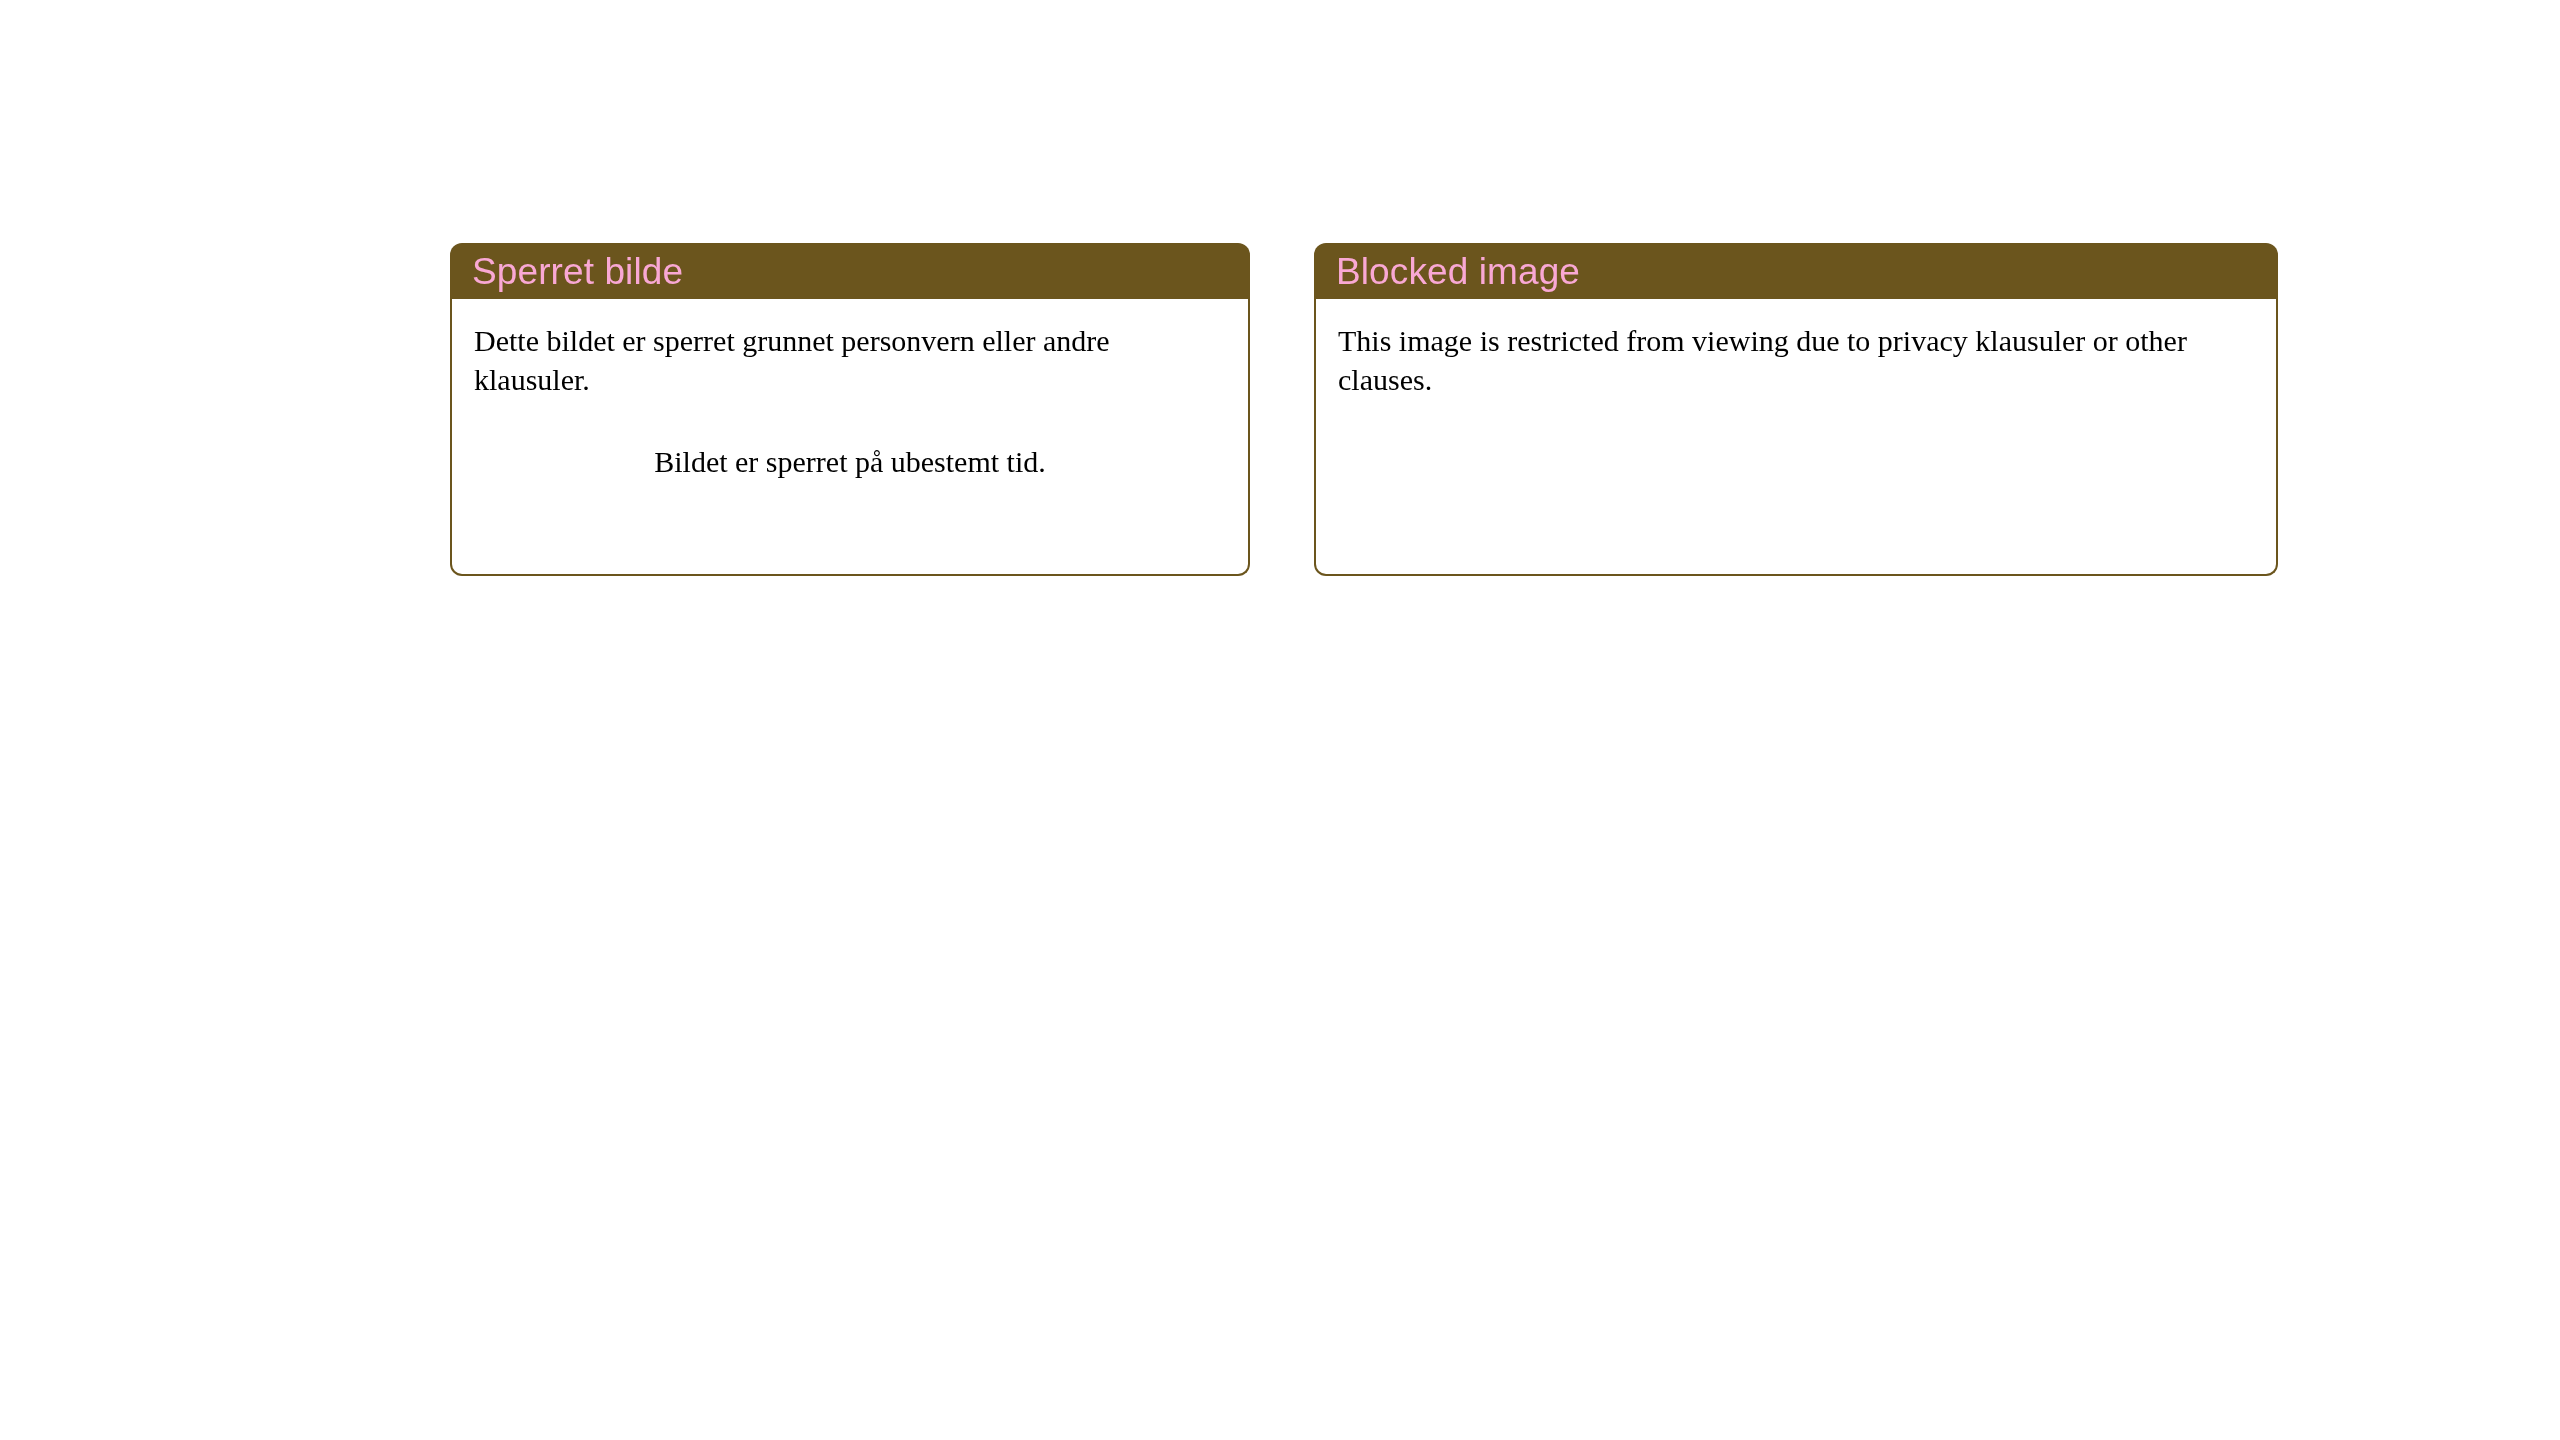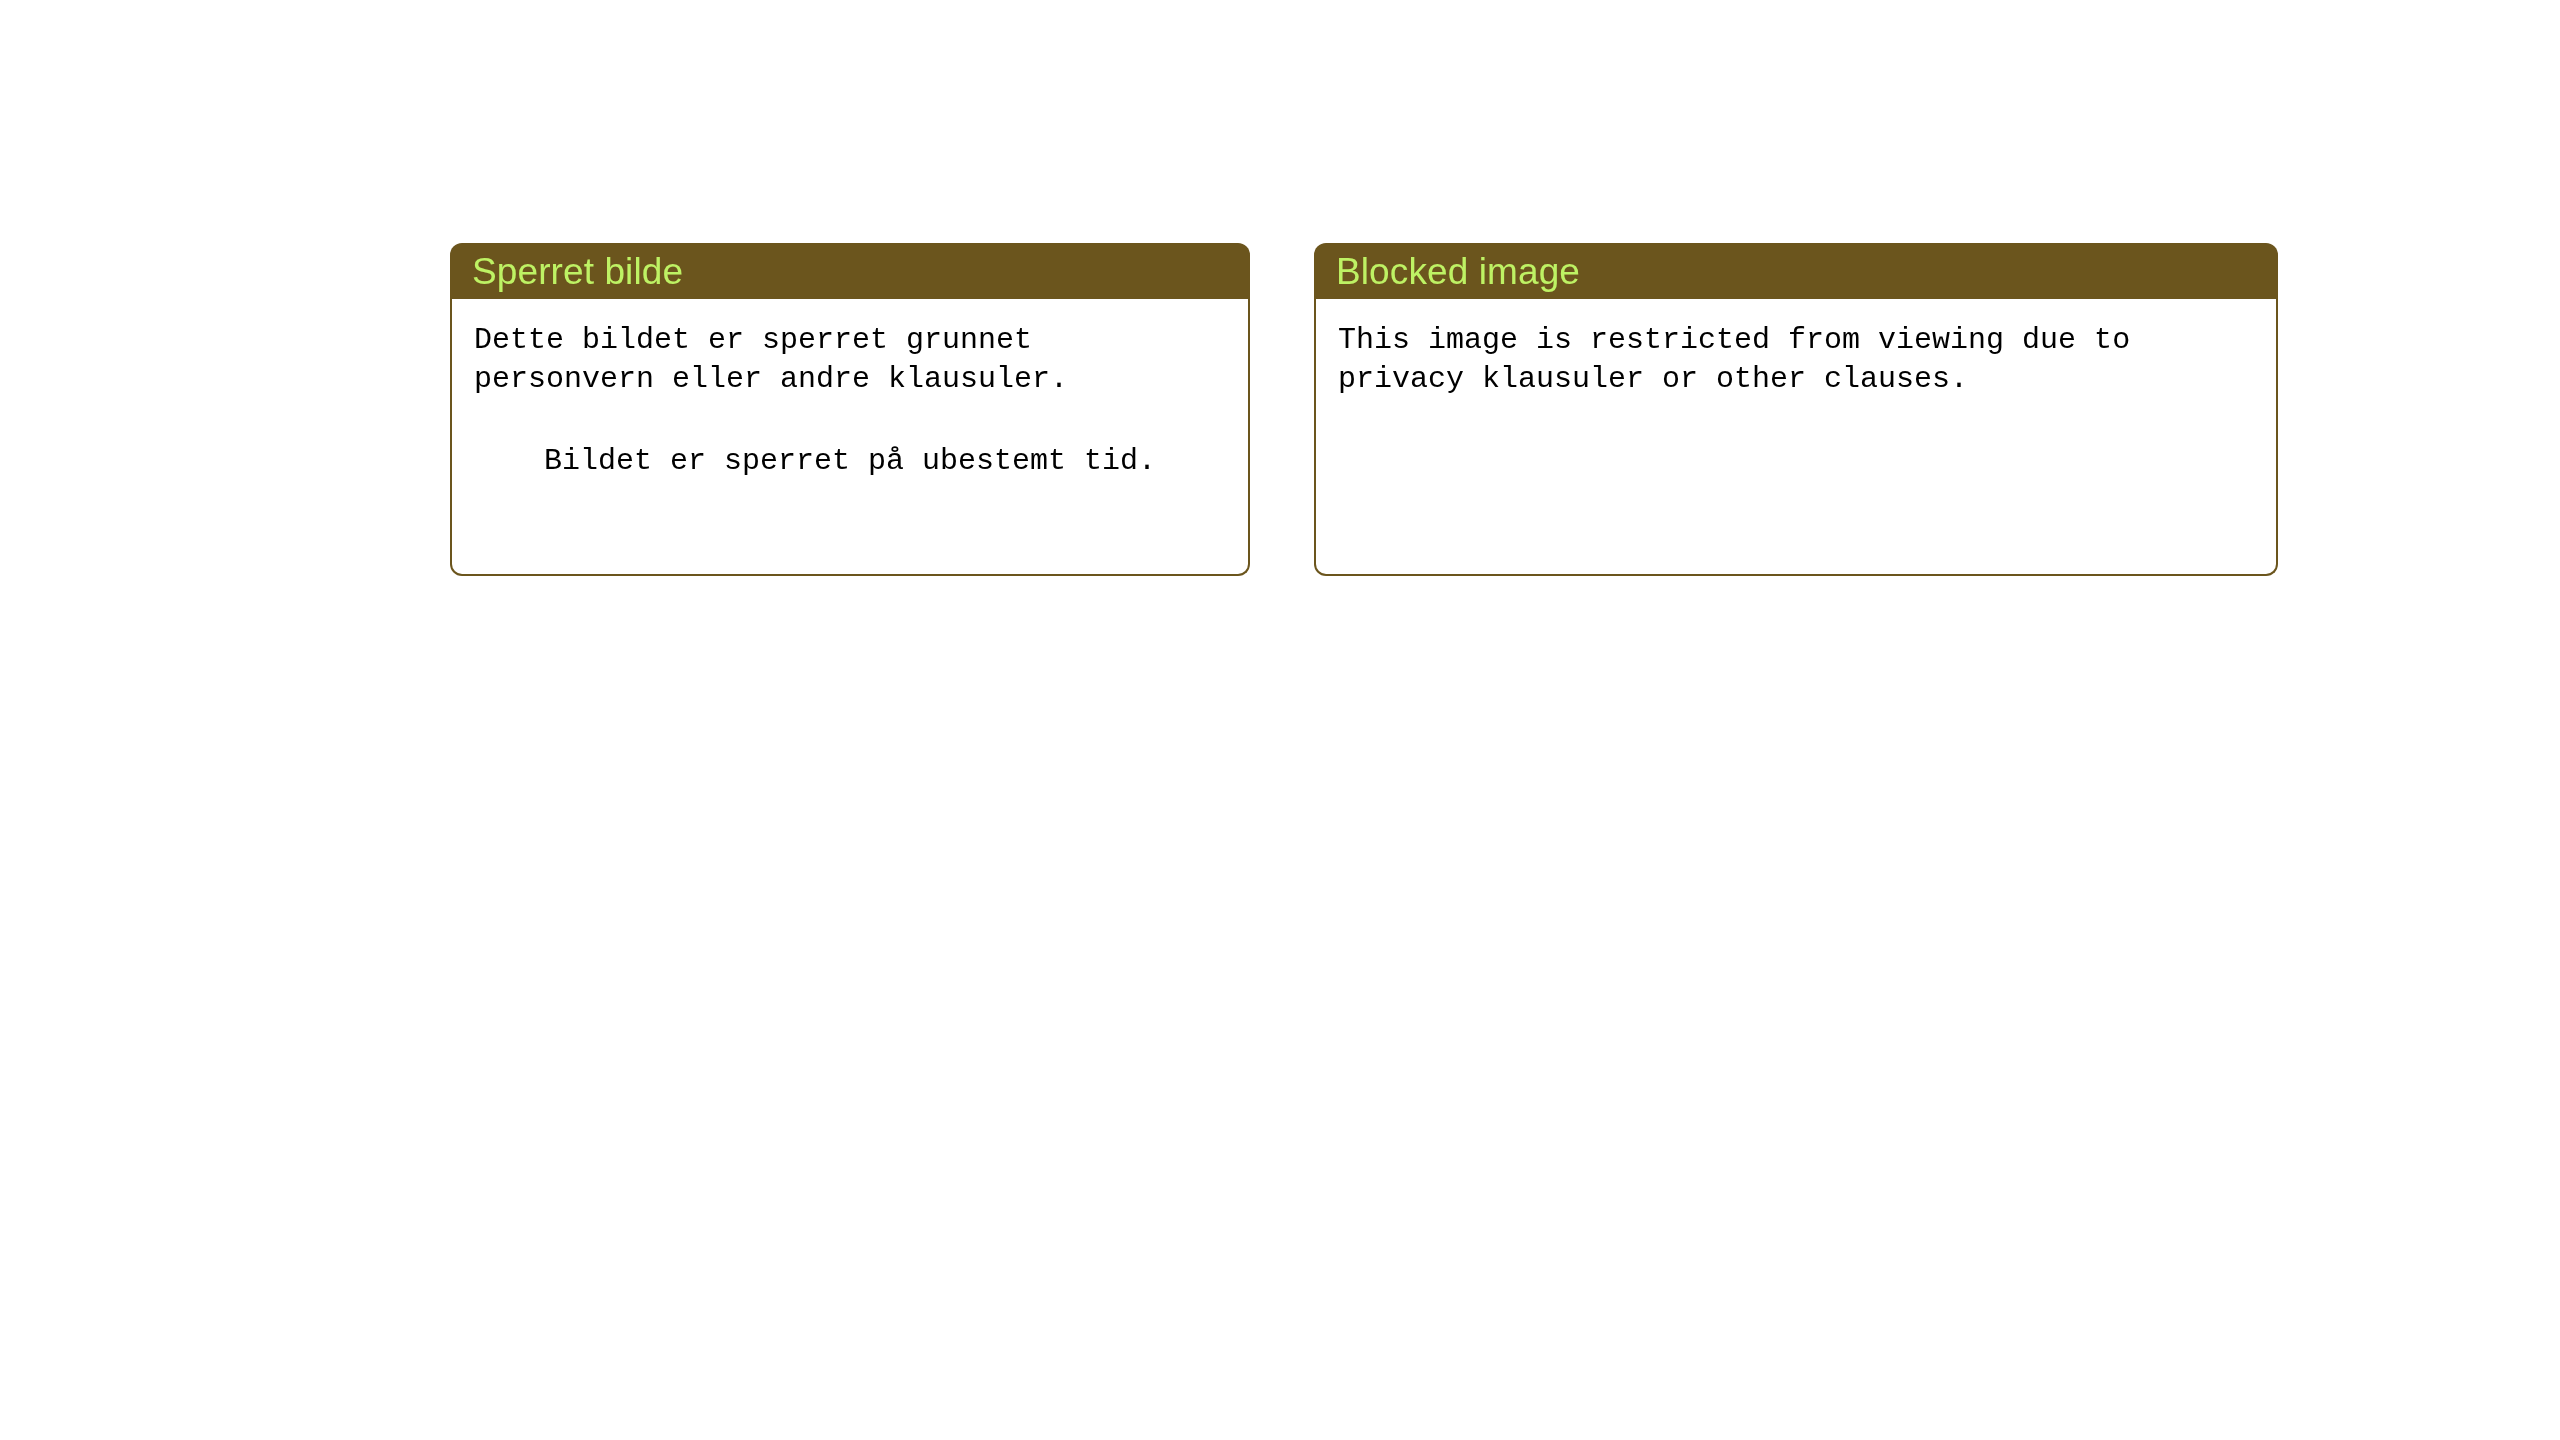--- a/index.html
+++ b/index.html
@@ -55,21 +55,21 @@
     border-top-left-radius: 12px;
     border-top-right-radius: 12px;
     height: 56px;
     display: flex;
     align-items: center;
     padding: 0 0 0 22px;
     box-sizing: border-box;
   }
 
   .panel-title {
-    color: #bef264;
+    color: #f9a8d4;
     font-family: "Liberation Sans", sans-serif;
     font-size: 37px;
     font-weight: 400;
     line-height: 1;
     letter-spacing: 0.1px;
     white-space: nowrap;
   }
 
   
   .panel-body {
@@ -79,21 +79,21 @@
     border-bottom-left-radius: 12px;
     border-bottom-right-radius: 12px;
     background: #ffffff;
     box-sizing: border-box;
     padding: 22px 22px 26px 22px;
     min-height: 277px;
   }
 
   .panel-paragraph {
     color: #000000;
-    font-family: Liberation Mono, monospace;
+    font-family: Liberation Serif, serif;
     font-size: 30px;
     font-weight: 400;
     line-height: 1.30;
     margin: 0;
   }
 
   .panel-paragraph + .panel-paragraph {
     margin-top: 43px;
     text-align: center;
   }

